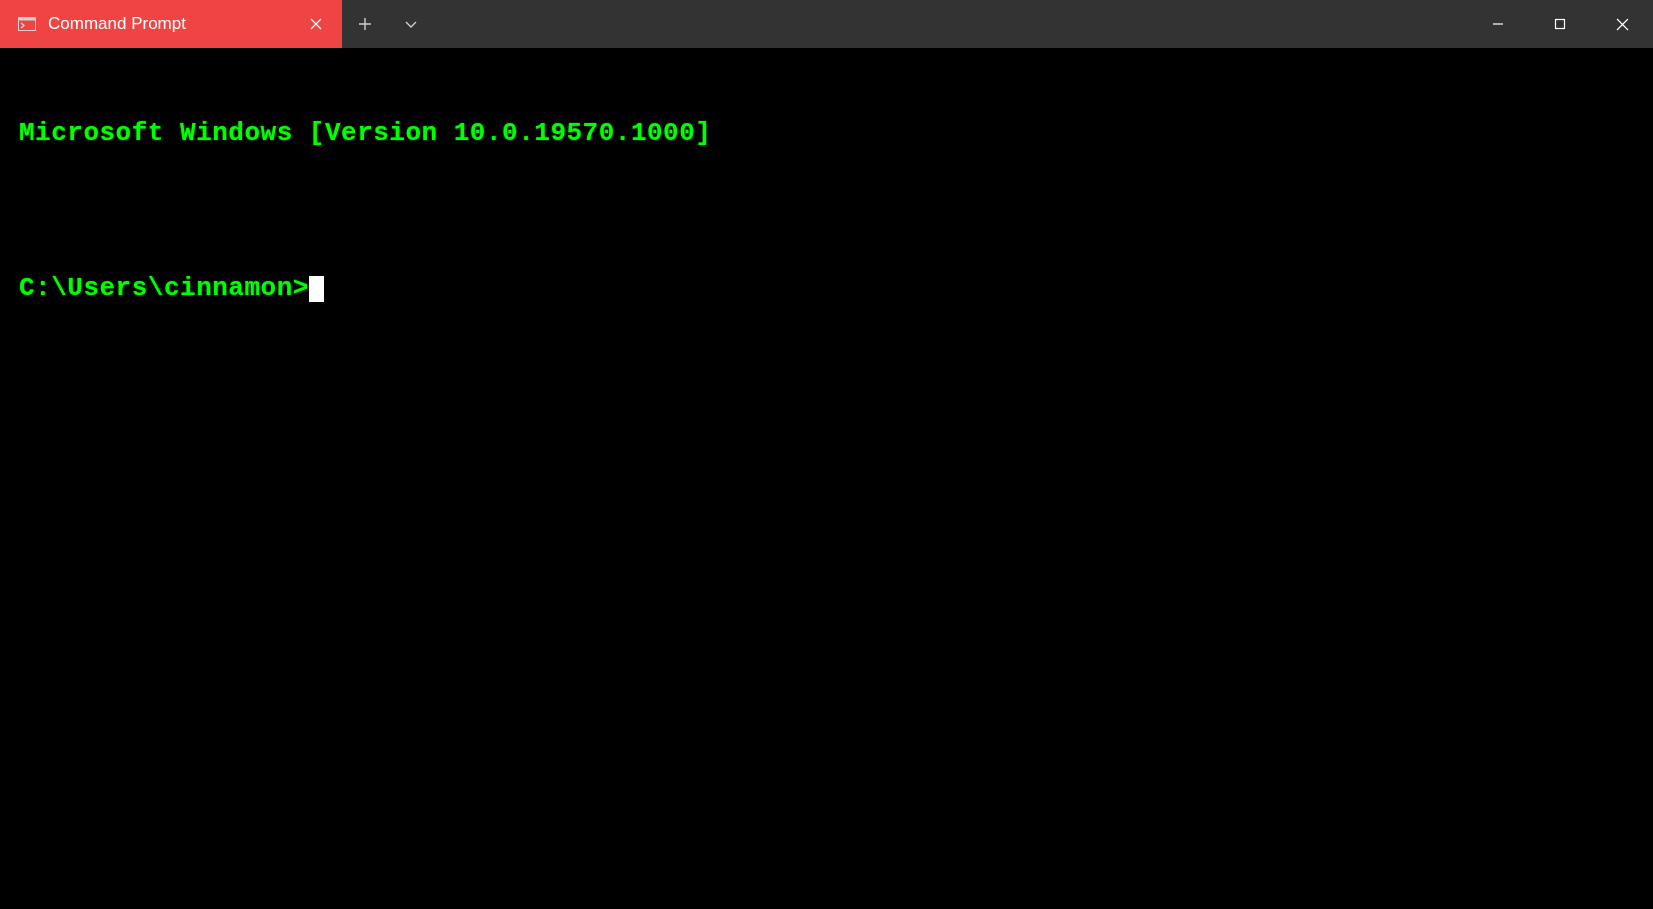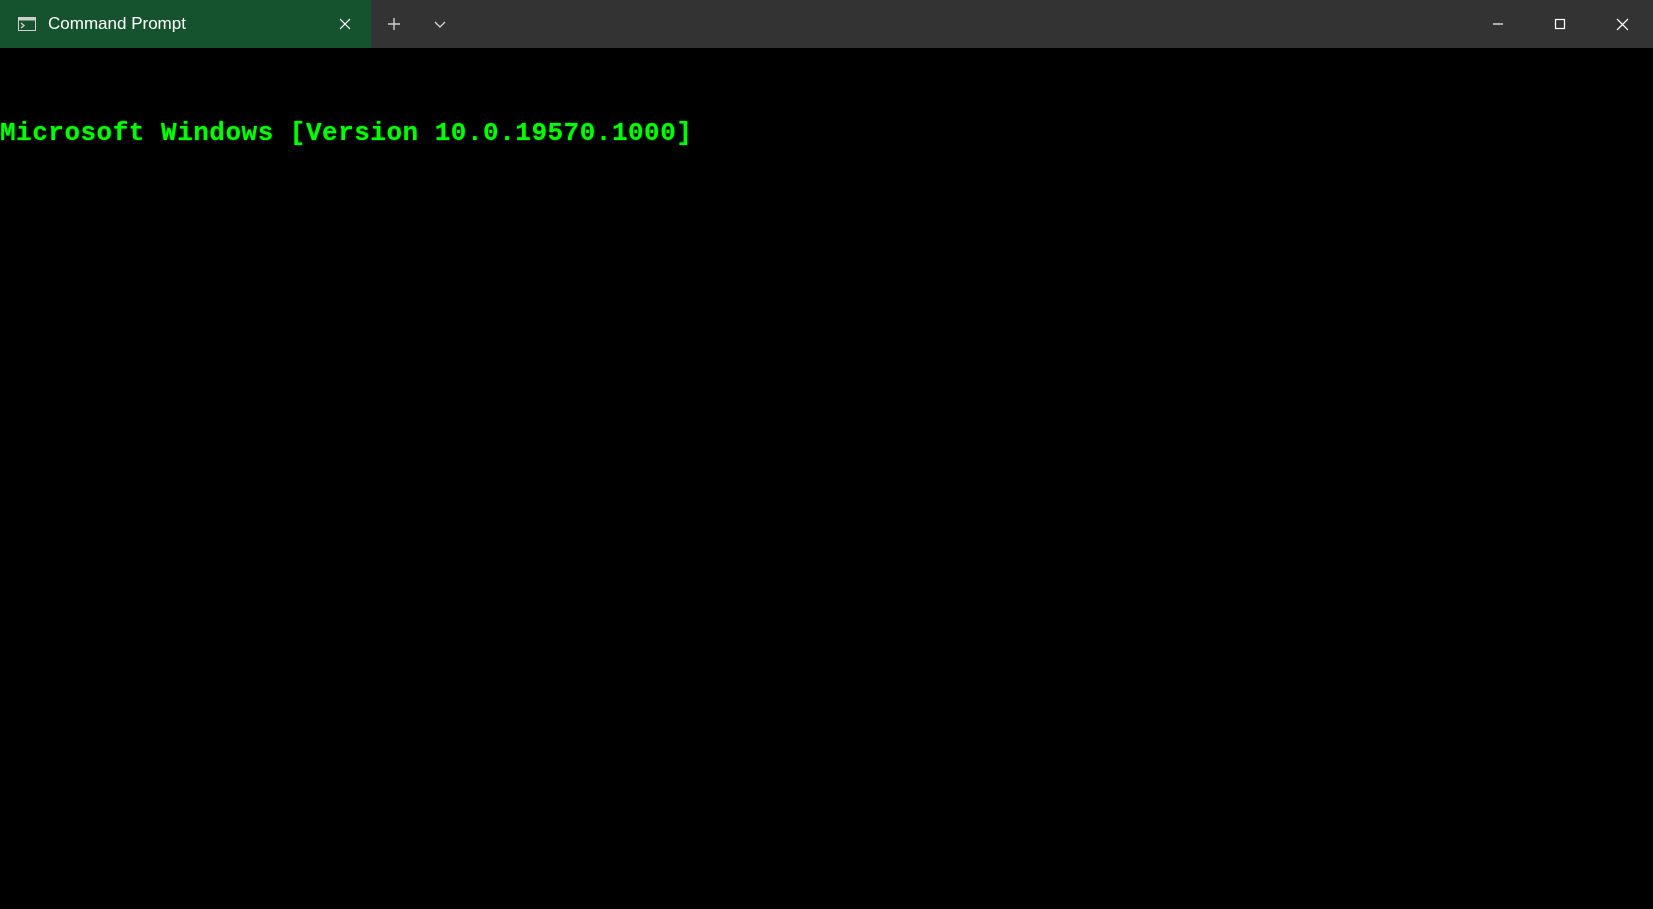--- a/index.html
+++ b/index.html
@@ -8,22 +8,22 @@
 
   
   .titlebar {
     height: 48px;
     background: #333333;
     display: flex;
     align-items: stretch;
     user-select: none;
   }
   .tab {
-    width: 371px;
-    background: #14532d;
+    width: 342px;
+    background: #ef4444;
     display: flex;
     align-items: center;
     padding: 0 12px 0 18px;
     color: #ffffff;
     font-size: 17px;
     gap: 12px;
     position: relative;
   }
   .tab-icon {
     width: 18px; height: 14px;
@@ -68,21 +68,21 @@
   
   .terminal {
     width: 100%;
     height: calc(909px - 48px);
     background: #000000;
     color: #00ff00;
     font-family: "Consolas", "Courier New", monospace;
     font-size: 26px;
     line-height: 31px;
     font-weight: bold;
-    padding: 8px 0;
+    padding: 8px 19px;
     white-space: pre;
     letter-spacing: 0.5px;
     text-shadow: 0 0 2px rgba(0,255,0,0.5);
   }
   .term-line { display: block; }
   .prompt-line { display: flex; align-items: center; }
   .cursor {
     display: inline-block;
     width: 15px;
     height: 26px;
@@ -143,13 +143,16 @@
       <svg width="13" height="13" viewBox="0 0 13 13">
         <path d="M1 1 L12 12 M12 1 L1 12" stroke="#ffffff" stroke-width="1.2" fill="none"></path>
       </svg>
     </div>
   </div>
 </div>
 
 <div class="terminal">
   <span class="term-line">Microsoft Windows [Version 10.0.19570.1000]</span>
   <span class="term-line"></span>
+  <span class="prompt-line">
+    <span>C:\Users\cinnamon&gt;</span><span class="cursor"></span>
+  </span>
 </div>
 
 </body></html>

